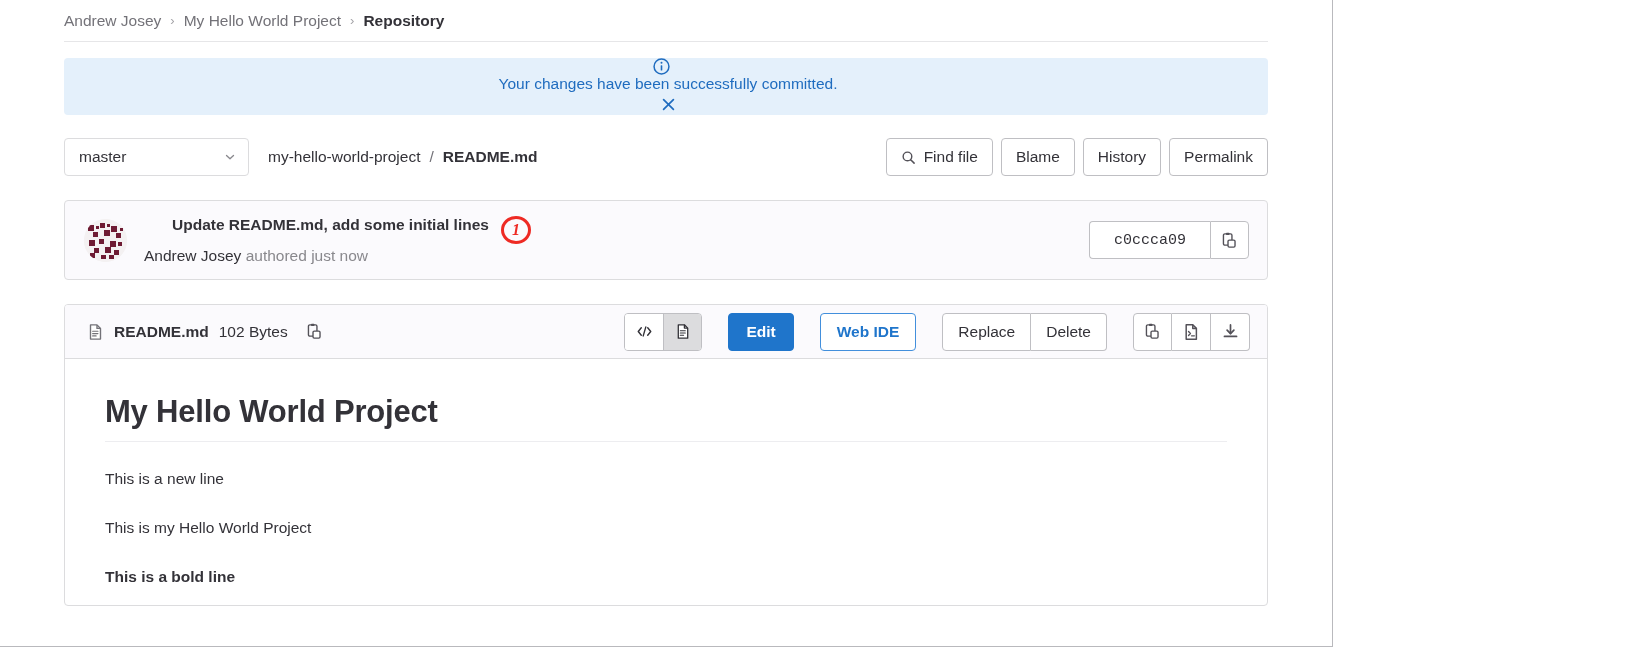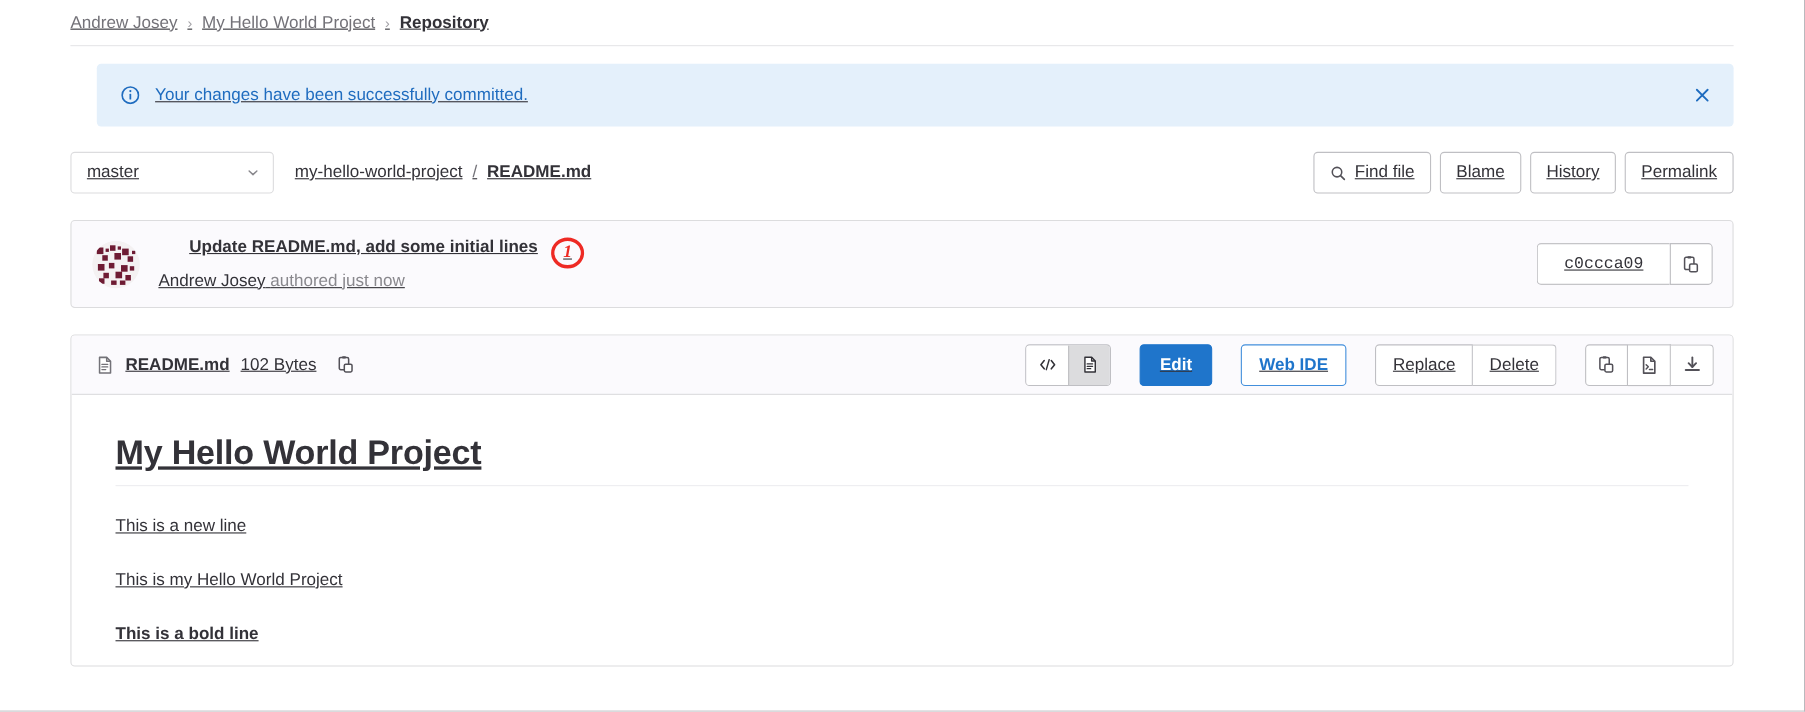--- a/index.html
+++ b/index.html
@@ -7,28 +7,27 @@
   body {
     width: 1641px;
     height: 647px;
     background: #ffffff;
     font-family: "Liberation Sans", sans-serif;
     color: #333238;
     overflow: hidden;
   }
   .page {
     position: relative;
-    width: 1641px;
+    width: 1333px;
     height: 647px;
     background: #fff;
     border: 1px solid #b9b9bd;
     border-left: none;
     border-top: none;
     overflow: hidden;
-    text-decoration: underline;
   }
   
   .breadcrumb {
     display: flex;
     align-items: center;
     gap: 9px;
     padding: 0 0 0 64px;
     height: 41px;
     font-size: 15.5px;
   }
@@ -36,27 +35,28 @@
   .crumb-sep { color: #a4a3a8; font-size: 13px; }
   .crumb-current { color: #333238; font-weight: 700; white-space: nowrap; }
   .hr-top {
     margin: 0 64px 0 64px;
     border: none;
     border-top: 1px solid #e6e6e8;
   }
   
   .alert {
     position: relative;
-    margin: 16px 64px 0 88px;
+    margin: 16px 64px 0 64px;
     background: #e4f0fb;
     border-radius: 4px;
     height: 57px;
     display: flex;
     align-items: center;
     padding: 0 18px 0 22px;
+    flex-direction: column;
   }
   .alert-icon {
     flex: 0 0 auto;
     width: 17px; height: 17px;
     margin-right: 14px;
     display: block;
   }
   .alert-text {
     font-size: 15.5px;
     color: #1f6cbf;

